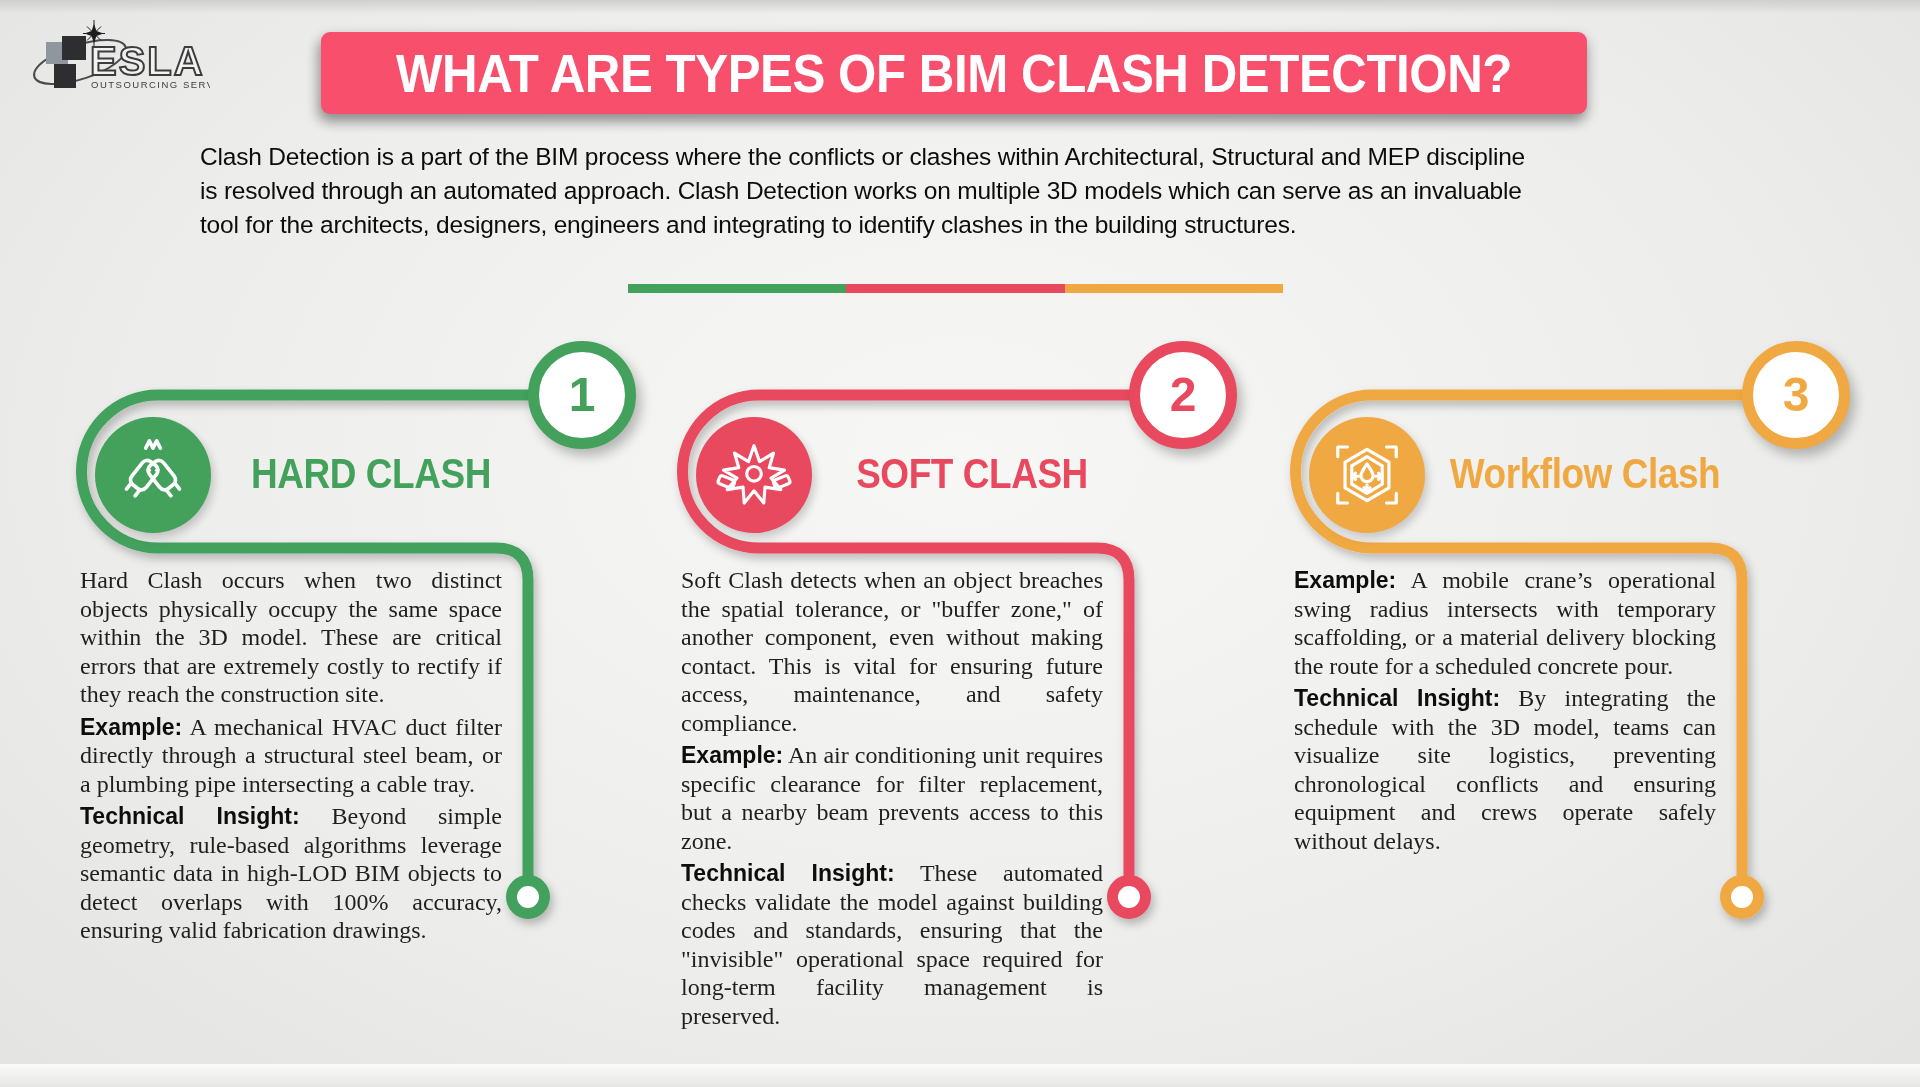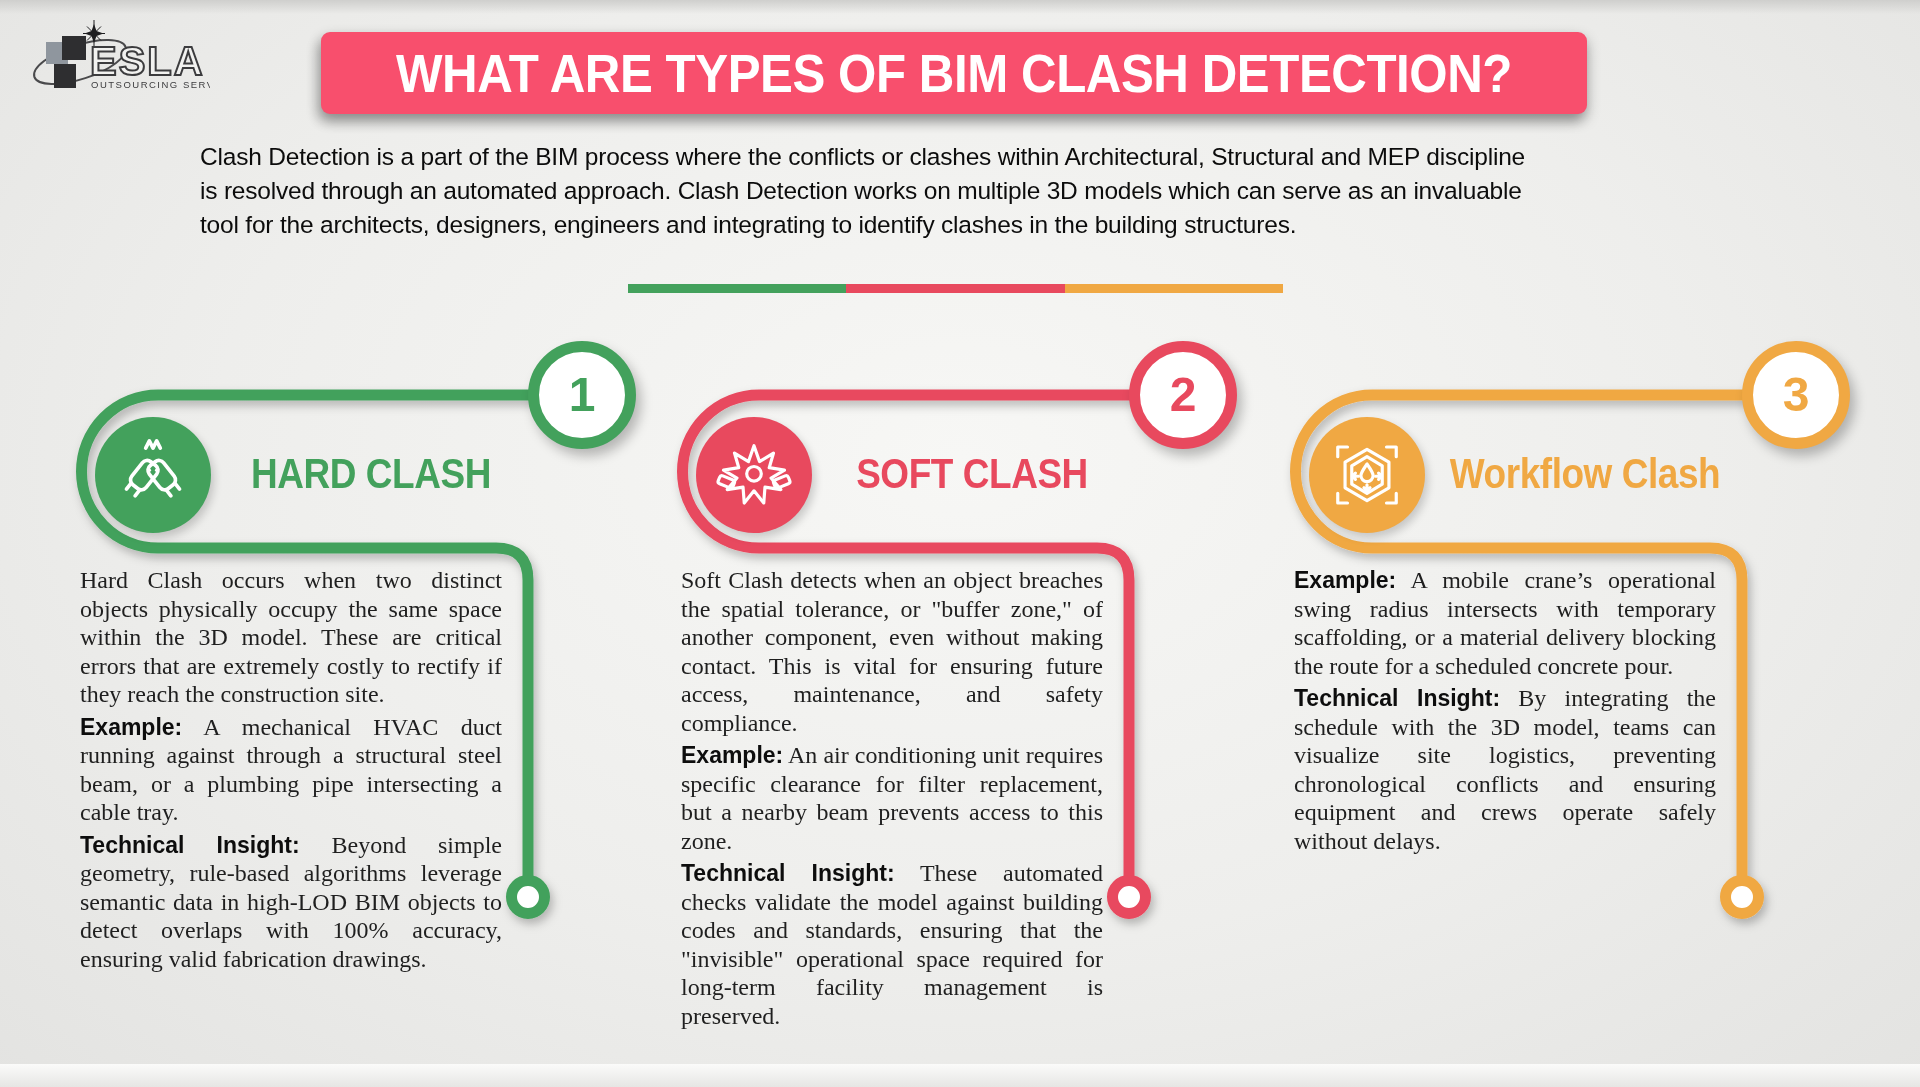--- a/index.html
+++ b/index.html
@@ -136,21 +136,21 @@
             <circle cx="32" cy="34" r="1.4"></circle>
           </g>
       </svg>
     </div>
     <div class="card-title">HARD CLASH</div>
     <div class="num-circle">
       <span>1</span>
     </div>
     <div class="card-body">
       <p><span>Hard Clash occurs when two distinct objects physically occupy the same space within the 3D model. These are critical errors that are extremely costly to rectify if they reach the construction site.</span></p>
-      <p><span class="lbl">Example:</span> <span>A mechanical HVAC duct running against through a structural steel beam, or a plumbing pipe intersecting a cable tray.</span></p>
+      <p><span class="lbl">Example:</span> <span>A mechanical HVAC duct filter directly through a structural steel beam, or a plumbing pipe intersecting a cable tray.</span></p>
       <p><span class="lbl">Technical Insight:</span> <span>Beyond simple geometry, rule-based algorithms leverage semantic data in high-LOD BIM objects to detect overlaps with 100% accuracy, ensuring valid fabrication drawings.</span></p>
     </div>
   </div>
 
   <div class="card" style="left: 677px; --c: #e8495e;">
     <svg class="loop" viewBox="0 0 580 620">
       <defs>
         <filter id="sh1" x="-20%" y="-20%" width="150%" height="150%">
           <feDropShadow dx="3" dy="5" stdDeviation="5" flood-color="#000" flood-opacity="0.25"></feDropShadow>
         </filter>

